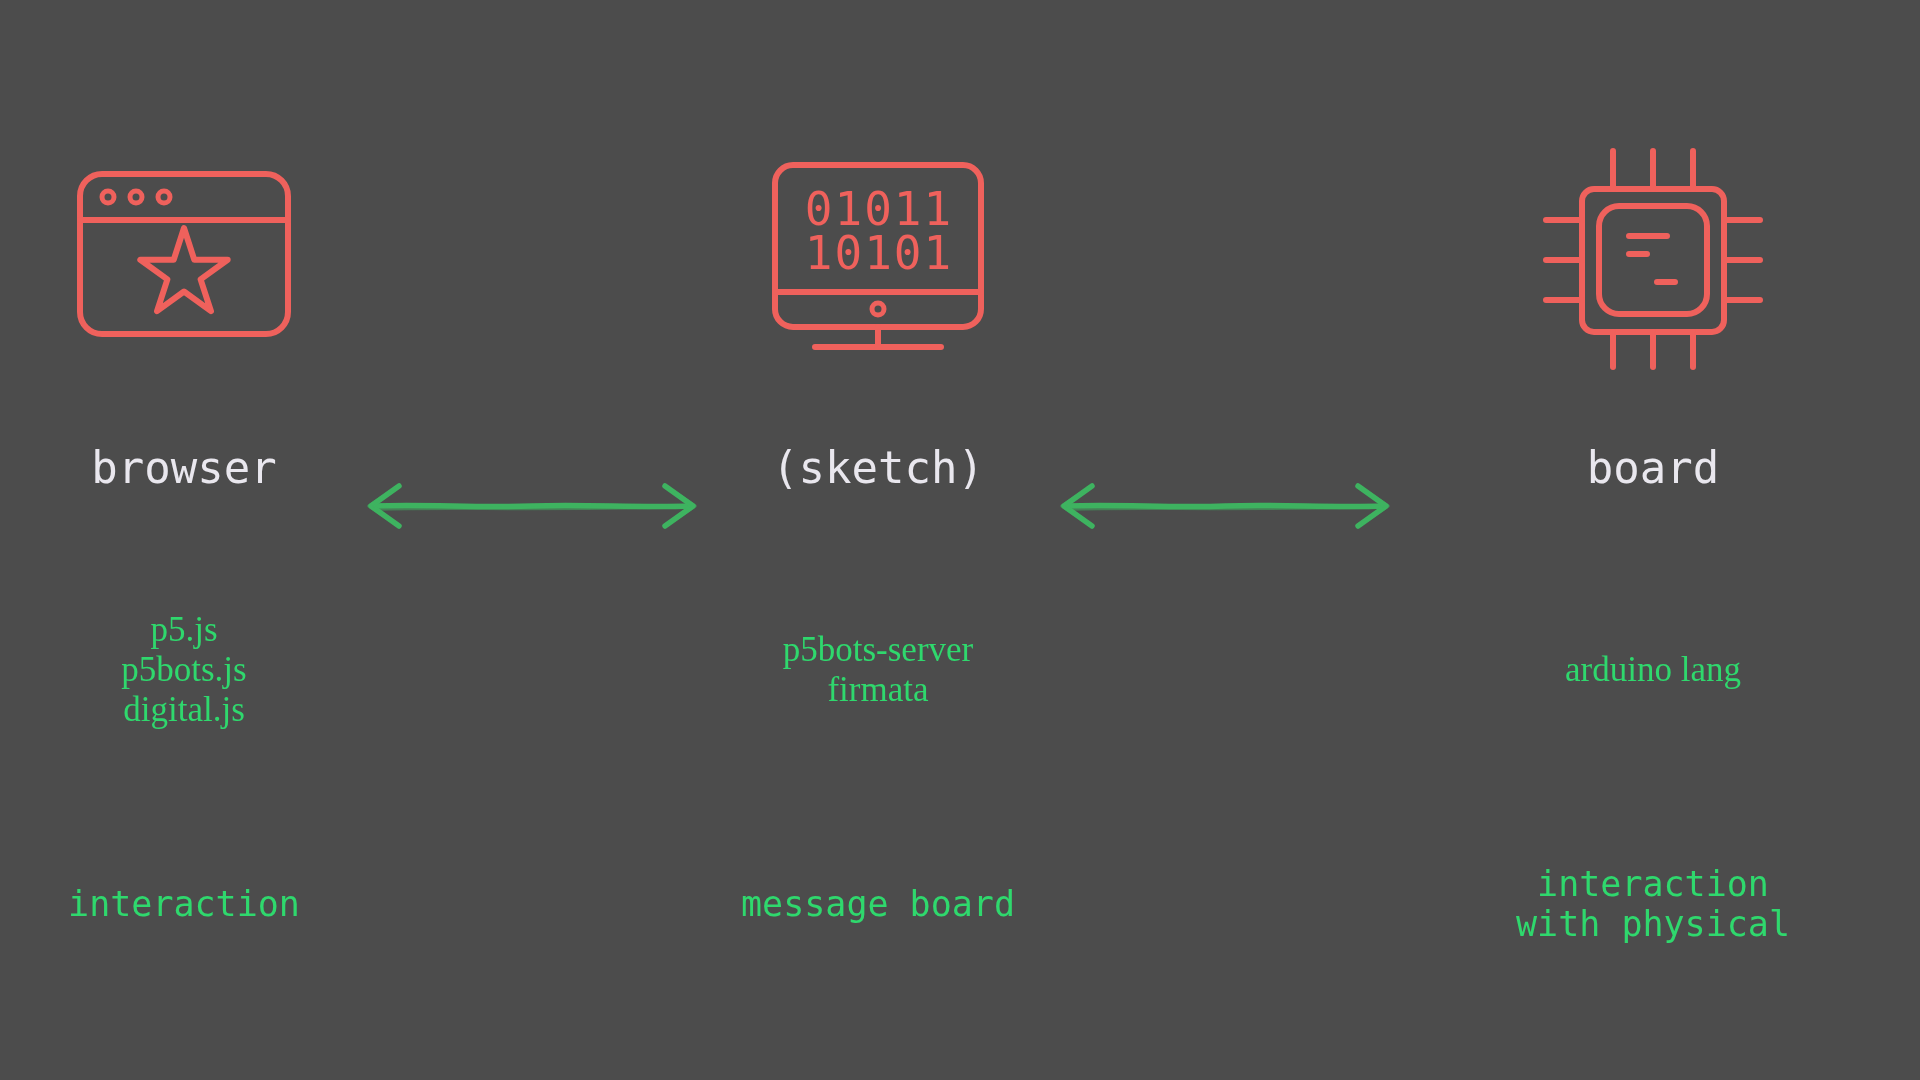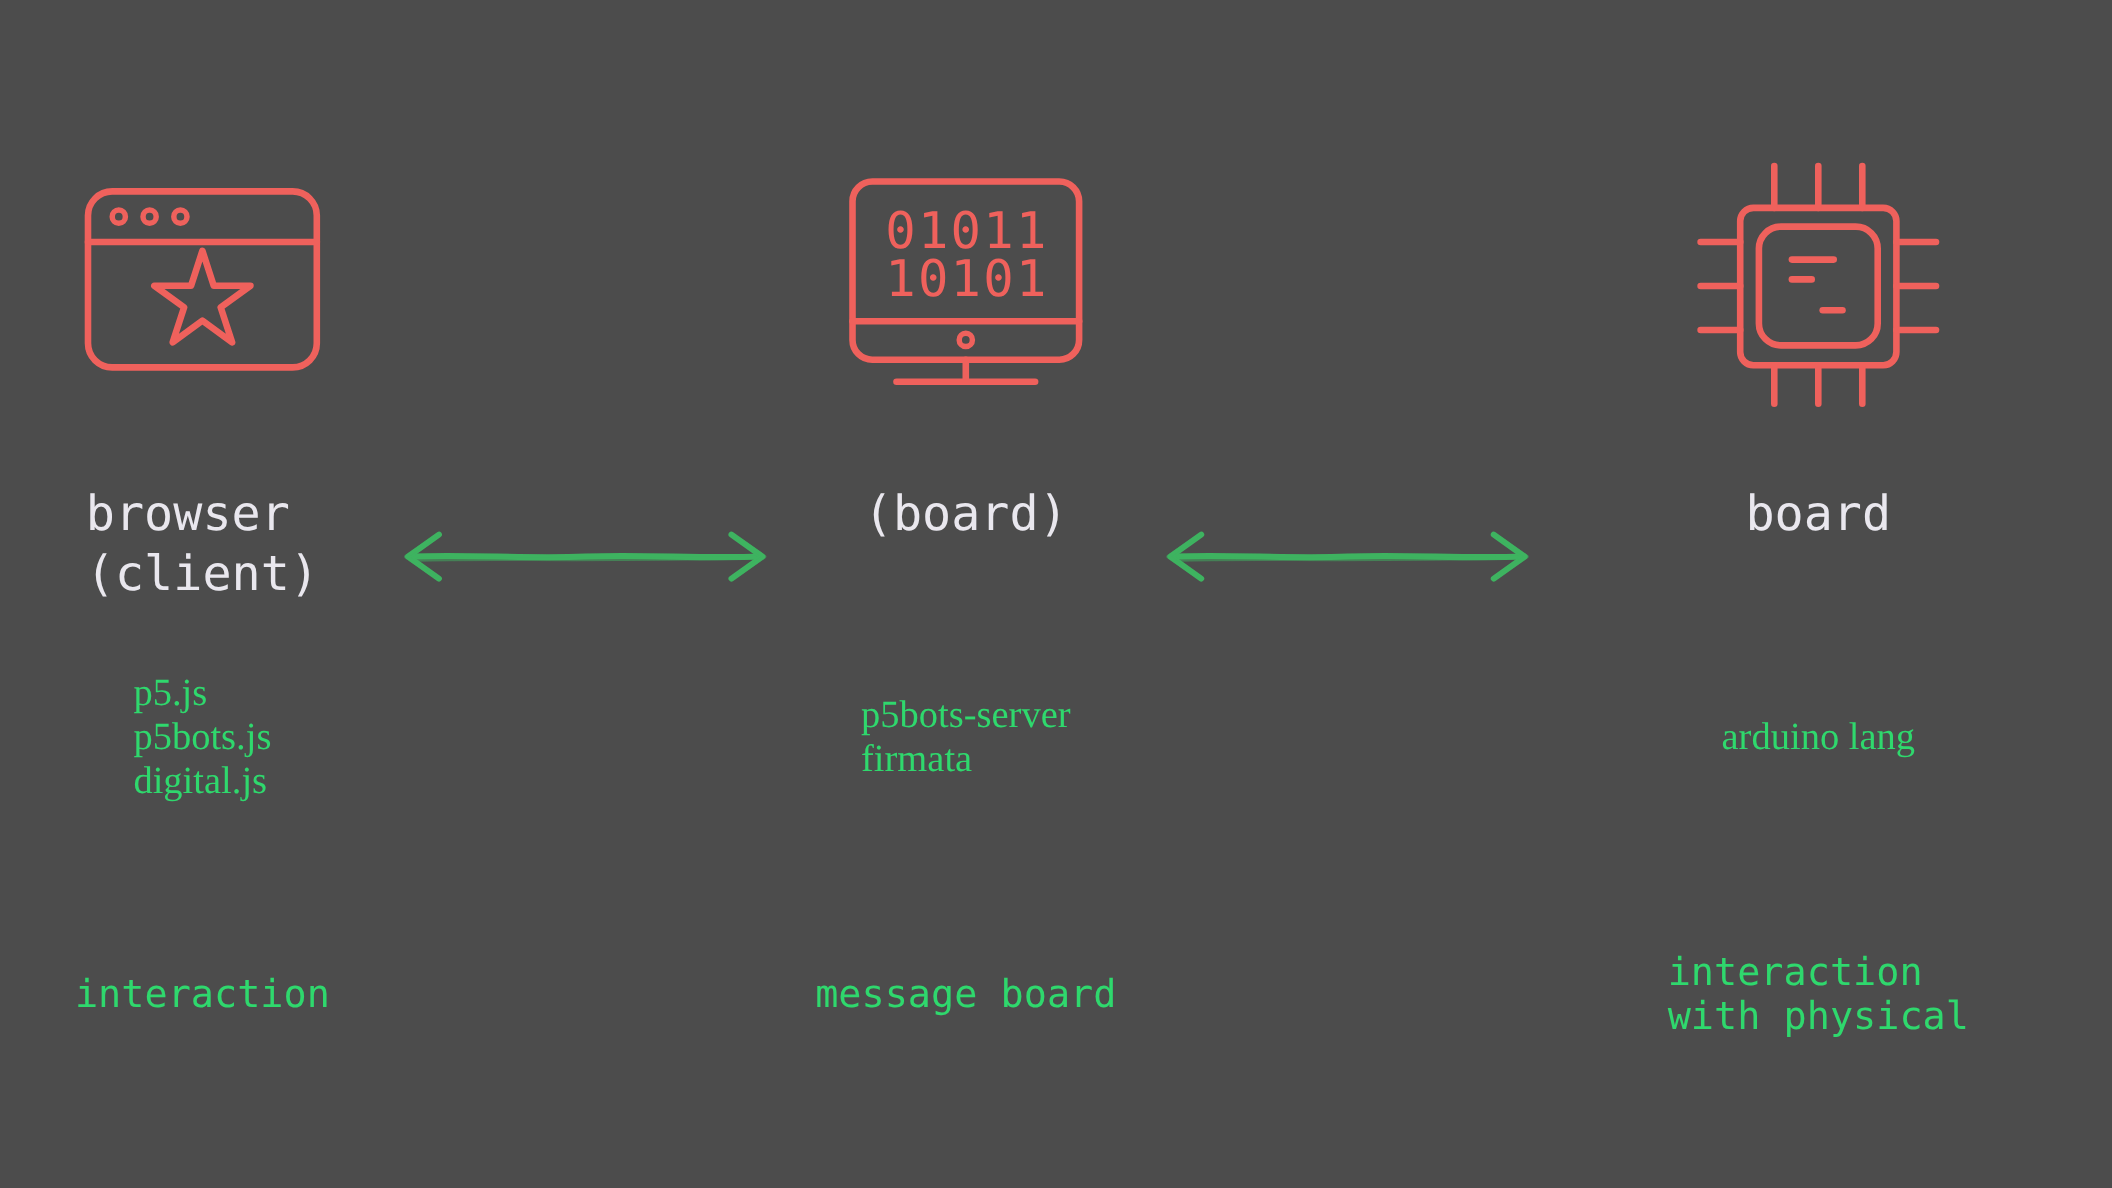--- a/index.html
+++ b/index.html
@@ -8,20 +8,21 @@
     width: 1920px;
     height: 1080px;
     background: var(--bg, #4c4c4c);
     overflow: hidden;
     font-family: "DejaVu Sans Mono", monospace;
   }
   .abs { position: absolute; }
   .col-anchor {
     position: absolute;
     transform: translateX(-50%);
+    text-align: center;
     white-space: nowrap;
   }
   .icon-wrap { position: absolute; transform: translateX(-50%); line-height: 0; }
   .title {
     top: 441px;
     font-size: 44px;
     line-height: 54px;
     color: var(--light, #e9e7ee);
   }
   .green {
@@ -77,21 +78,20 @@
       <rect class="stroke-red" x="4" y="4" width="208" height="160" rx="22"></rect>
       <line class="stroke-red" x1="4" y1="50" x2="212" y2="50"></line>
       <circle class="stroke-red stroke-red-thin" cx="32" cy="27" r="6"></circle>
       <circle class="stroke-red stroke-red-thin" cx="60" cy="27" r="6"></circle>
       <circle class="stroke-red stroke-red-thin" cx="88" cy="27" r="6"></circle>
       <path class="stroke-red" d="M108,58 L118.3,89.8 L151.7,89.8 L124.6,109.4 L135,141.2 L108,121.5 L81,141.2 L91.4,109.4 L64.3,89.8 L97.7,89.8 Z"></path>
     </svg>
   </div>
   <div class="col-anchor title" style="left:184px">
     <div>browser</div>
-    <div>(client)</div>
   </div>
   <div class="col-anchor green stack" style="left:184px">
     <div>p5.js</div>
     <div>p5bots.js</div>
     <div>digital.js</div>
   </div>
   <div class="col-anchor green role" style="left:184px">
     <div>interaction</div>
   </div>
 
@@ -111,21 +111,21 @@
       <rect class="stroke-red" x="4" y="4" width="206" height="162" rx="18"></rect>
       <line class="stroke-red" x1="4" y1="131" x2="210" y2="131"></line>
       <circle class="stroke-red stroke-red-thin" cx="107" cy="148" r="6"></circle>
       <line class="stroke-red" x1="107" y1="166" x2="107" y2="184"></line>
       <line class="stroke-red" x1="44" y1="186" x2="170" y2="186"></line>
       <text class="fill-red" x="108" y="64" text-anchor="middle">01011</text>
       <text class="fill-red" x="108" y="108" text-anchor="middle">10101</text>
     </svg>
   </div>
   <div class="col-anchor title" style="left:878px">
-    <div>(board)</div>
+    <div>(sketch)</div>
   </div>
   <div class="col-anchor green stack" style="left:878px">
     <div>p5bots-server</div>
     <div>firmata</div>
   </div>
   <div class="col-anchor green role" style="left:878px">
     <div>message board</div>
   </div>
 
   <div class="abs" style="left:1050px; top:476px">

